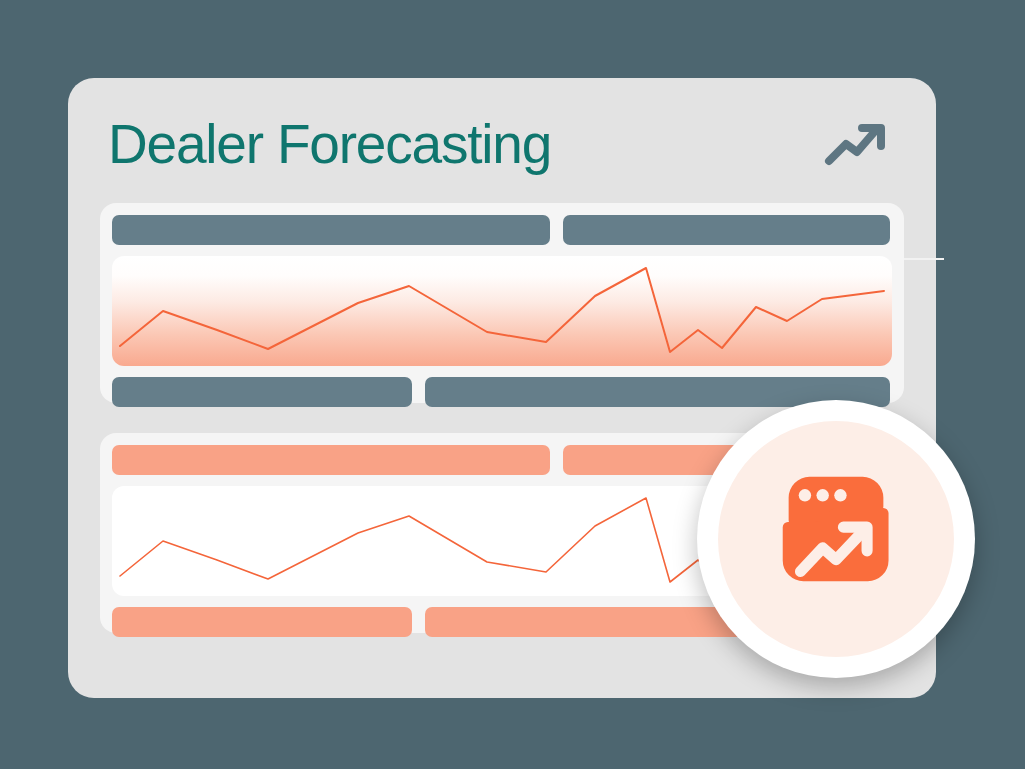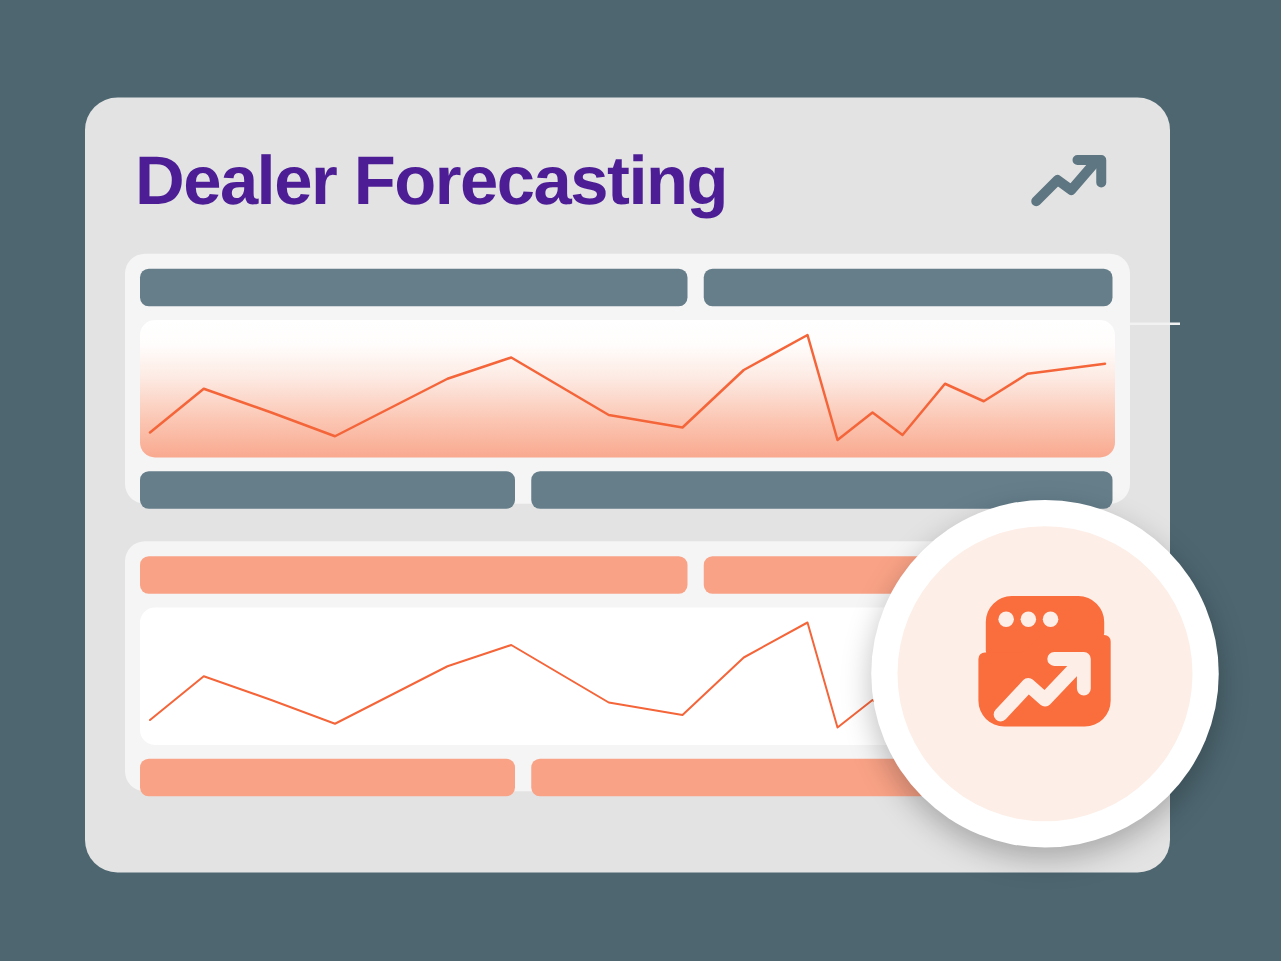--- a/index.html
+++ b/index.html
@@ -34,22 +34,22 @@
     left: 40px;
     top: 16px;
     width: 788px;
     height: 100px;
     display: flex;
     align-items: center;
     justify-content: space-between;
   }
   #page-title {
     font-size: 55px;
-    font-weight: bold;
-    color: #4c1d95;
+    font-weight: normal;
+    color: #0f766e;
     letter-spacing: -1.2px;
     line-height: 1;
     white-space: nowrap;
   }
   #trend-icon {
     width: 66px;
     height: 46px;
     flex: none;
     margin-right: 6px;
   }

